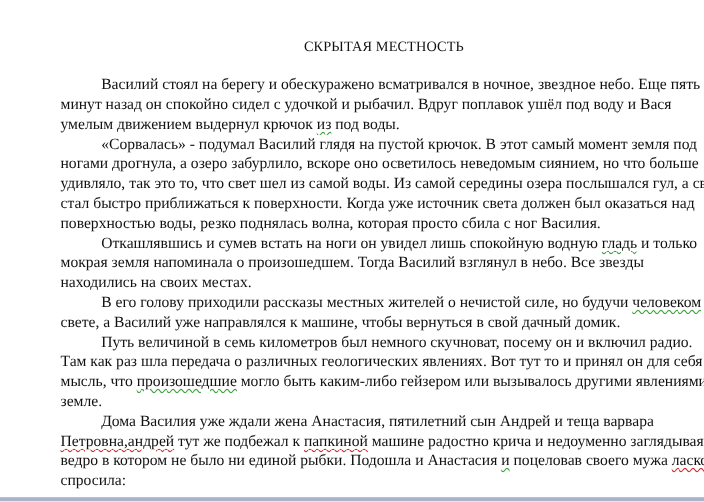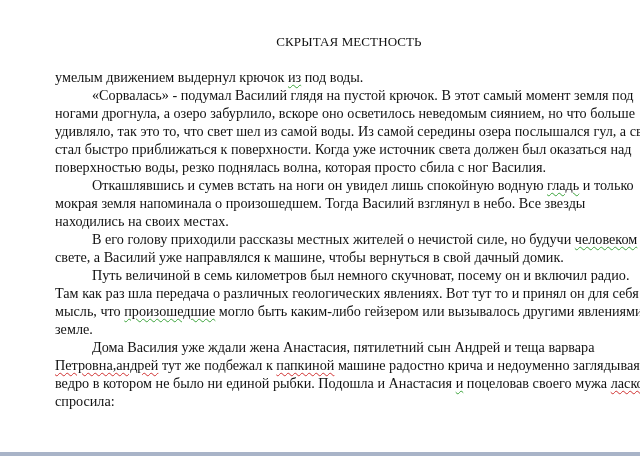--- a/index.html
+++ b/index.html
@@ -66,20 +66,22 @@
       height: 4px;
       background: #a9b4c8;
     }
   </style>
 </head>
 <body>
 
 <div class="page">
   <div class="title">СКРЫТАЯ МЕСТНОСТЬ</div>
   <div class="body" id="doc-body">
+      <div class="line indent"><span>Василий стоял на берегу и обескуражено  всматривался в ночное, звездное небо. Еще пять</span></div>
+      <div class="line"><span>минут назад он спокойно сидел с удочкой и рыбачил.  Вдруг  поплавок ушёл под воду и Вася</span></div>
       <div class="line"><span>умелым  движением выдернул крючок </span><span class="sp-green">из</span><span> под воды.</span></div>
       <div class="line indent"><span>«Сорвалась»  - подумал Василий глядя на пустой крючок. В этот самый  момент земля под</span></div>
       <div class="line"><span>ногами дрогнула, а озеро забурлило, вскоре оно осветилось неведомым  сиянием, но что больше</span></div>
       <div class="line"><span>удивляло, так это то, что свет шел из самой воды. Из самой середины озера послышался  гул, а свет</span></div>
       <div class="line"><span>стал быстро приближаться к поверхности. Когда уже источник света должен был оказаться над</span></div>
       <div class="line"><span>поверхностью воды, резко поднялась волна, которая  просто сбила с ног Василия.</span></div>
       <div class="line indent"><span>Откашлявшись  и сумев встать  на ноги он увидел лишь спокойную водную </span><span class="sp-green">гладь</span><span> и только</span></div>
       <div class="line"><span>мокрая земля напоминала о произошедшем. Тогда Василий взглянул в небо. Все звезды</span></div>
       <div class="line"><span>находились на своих местах.</span></div>
       <div class="line indent"><span>В его голову приходили рассказы  местных жителей о нечистой силе, но будучи </span><span class="sp-green">человеком</span></div>

